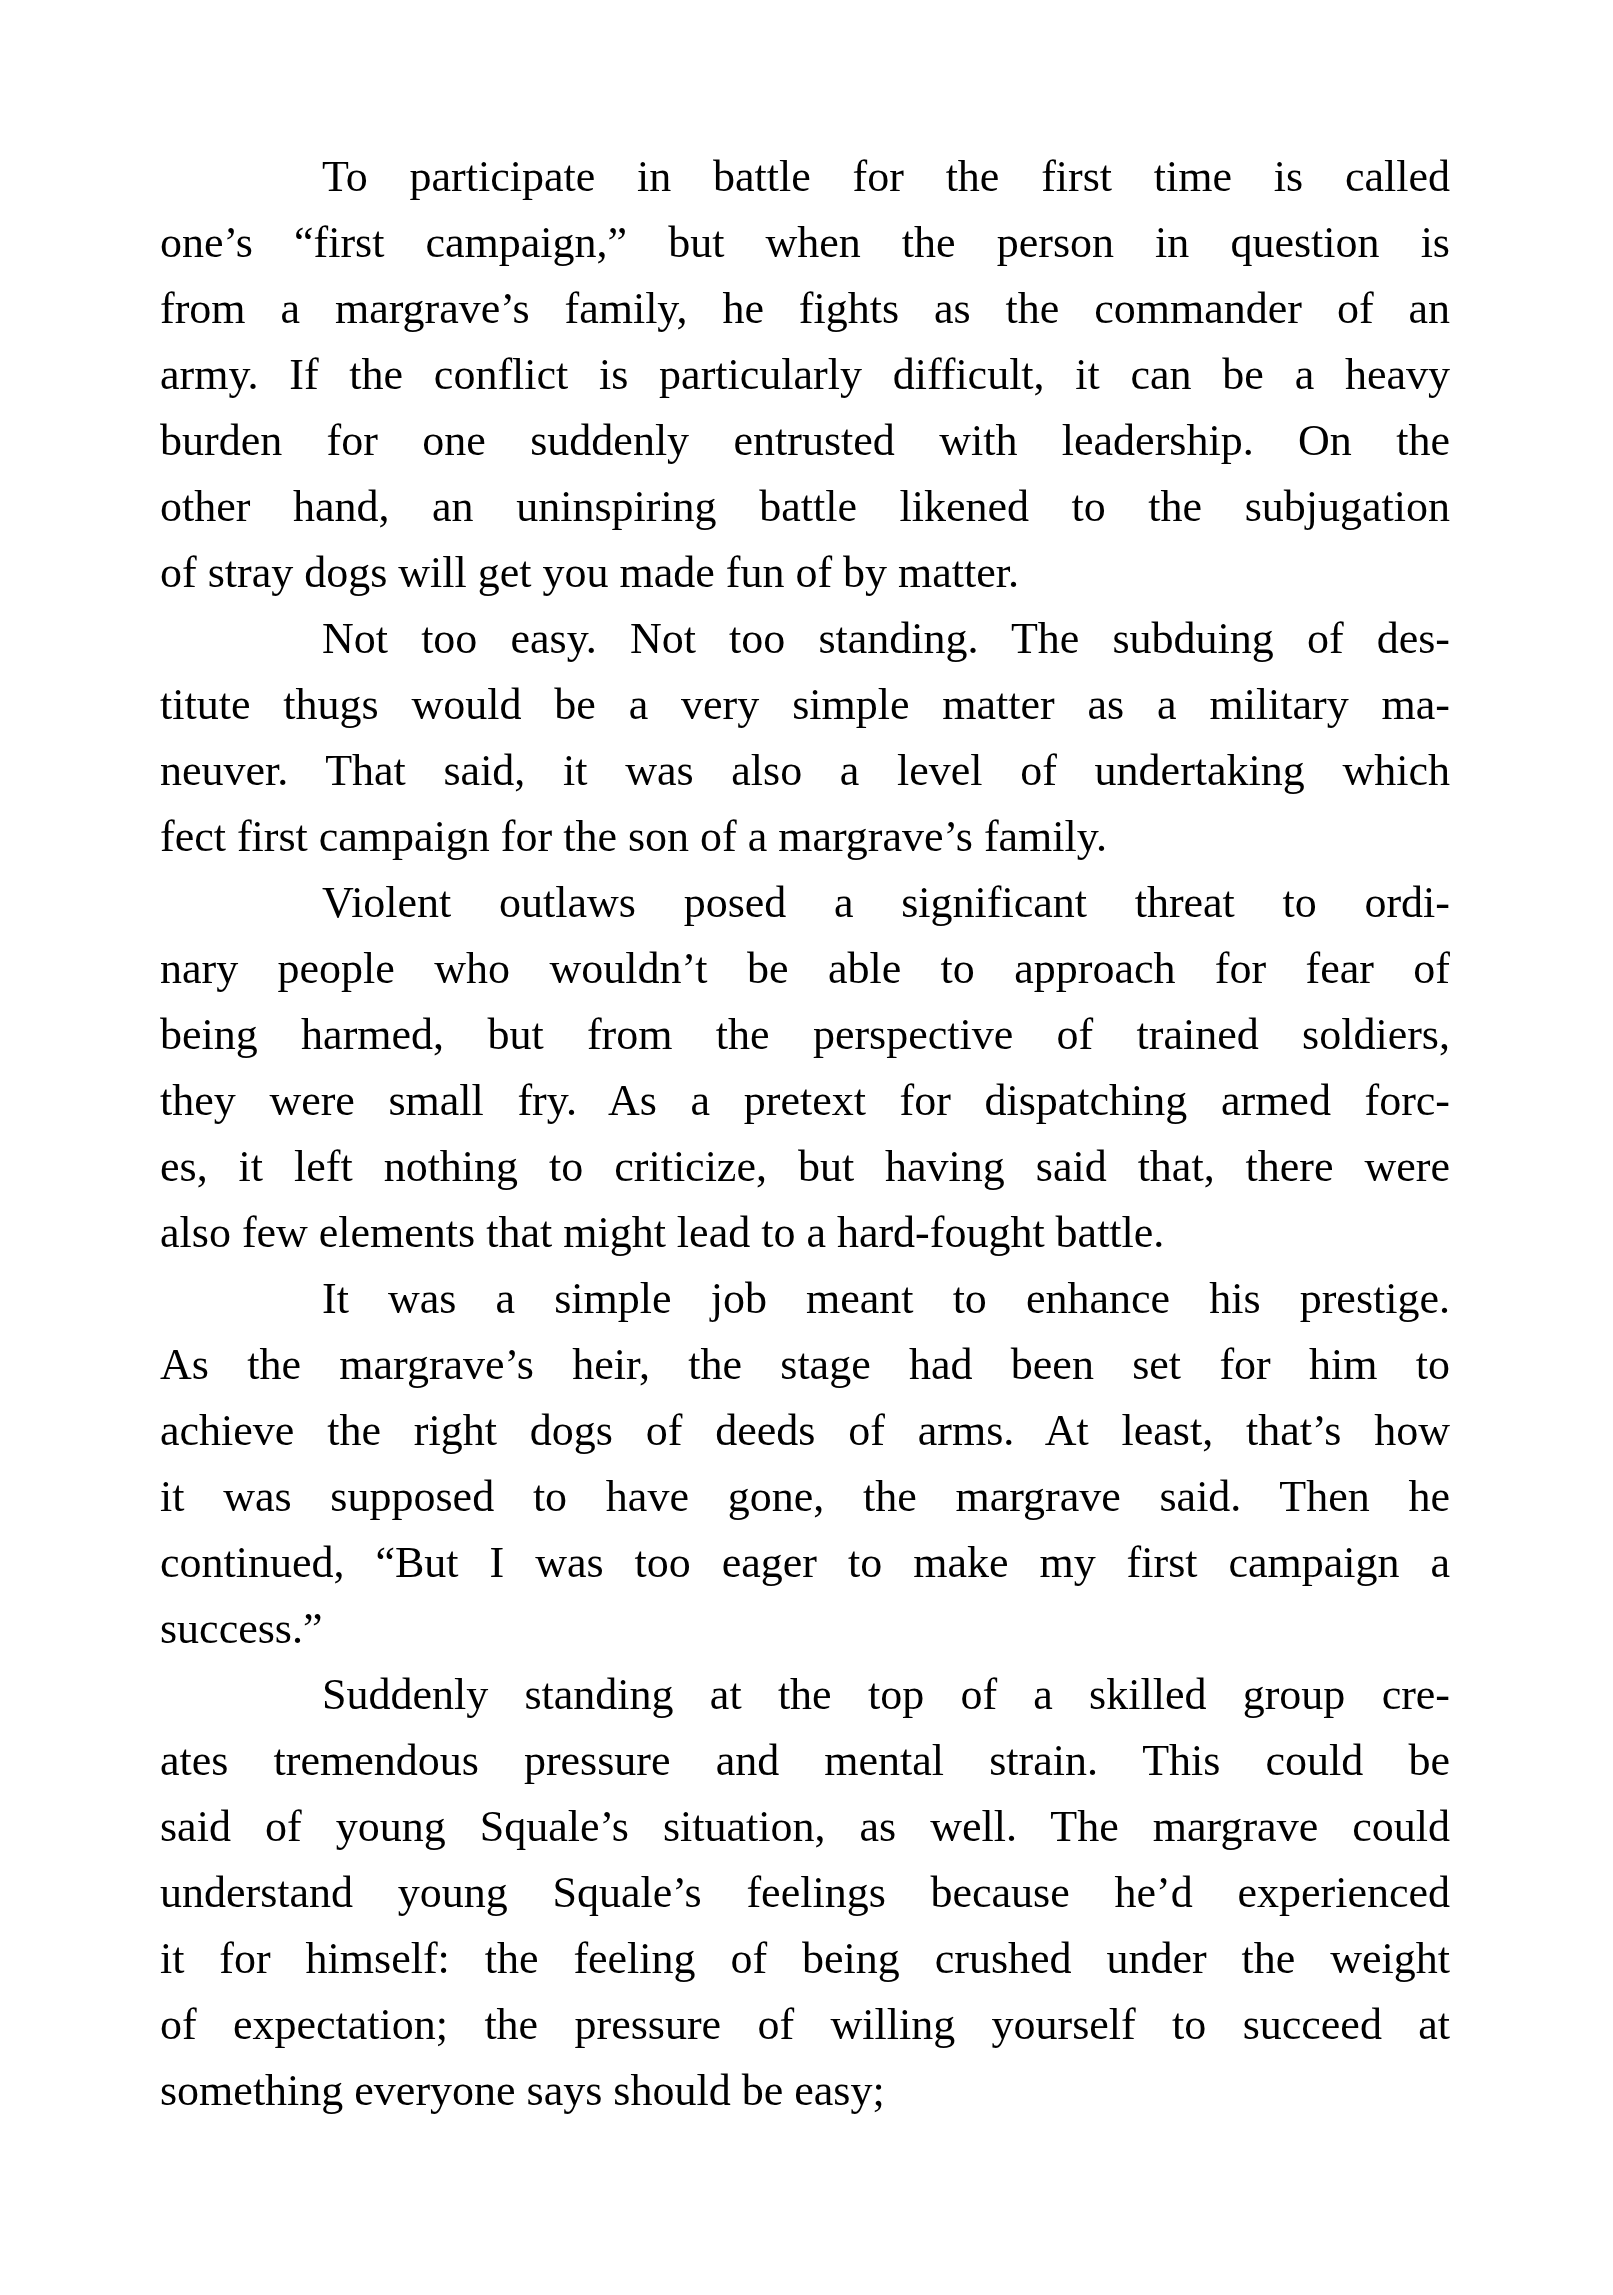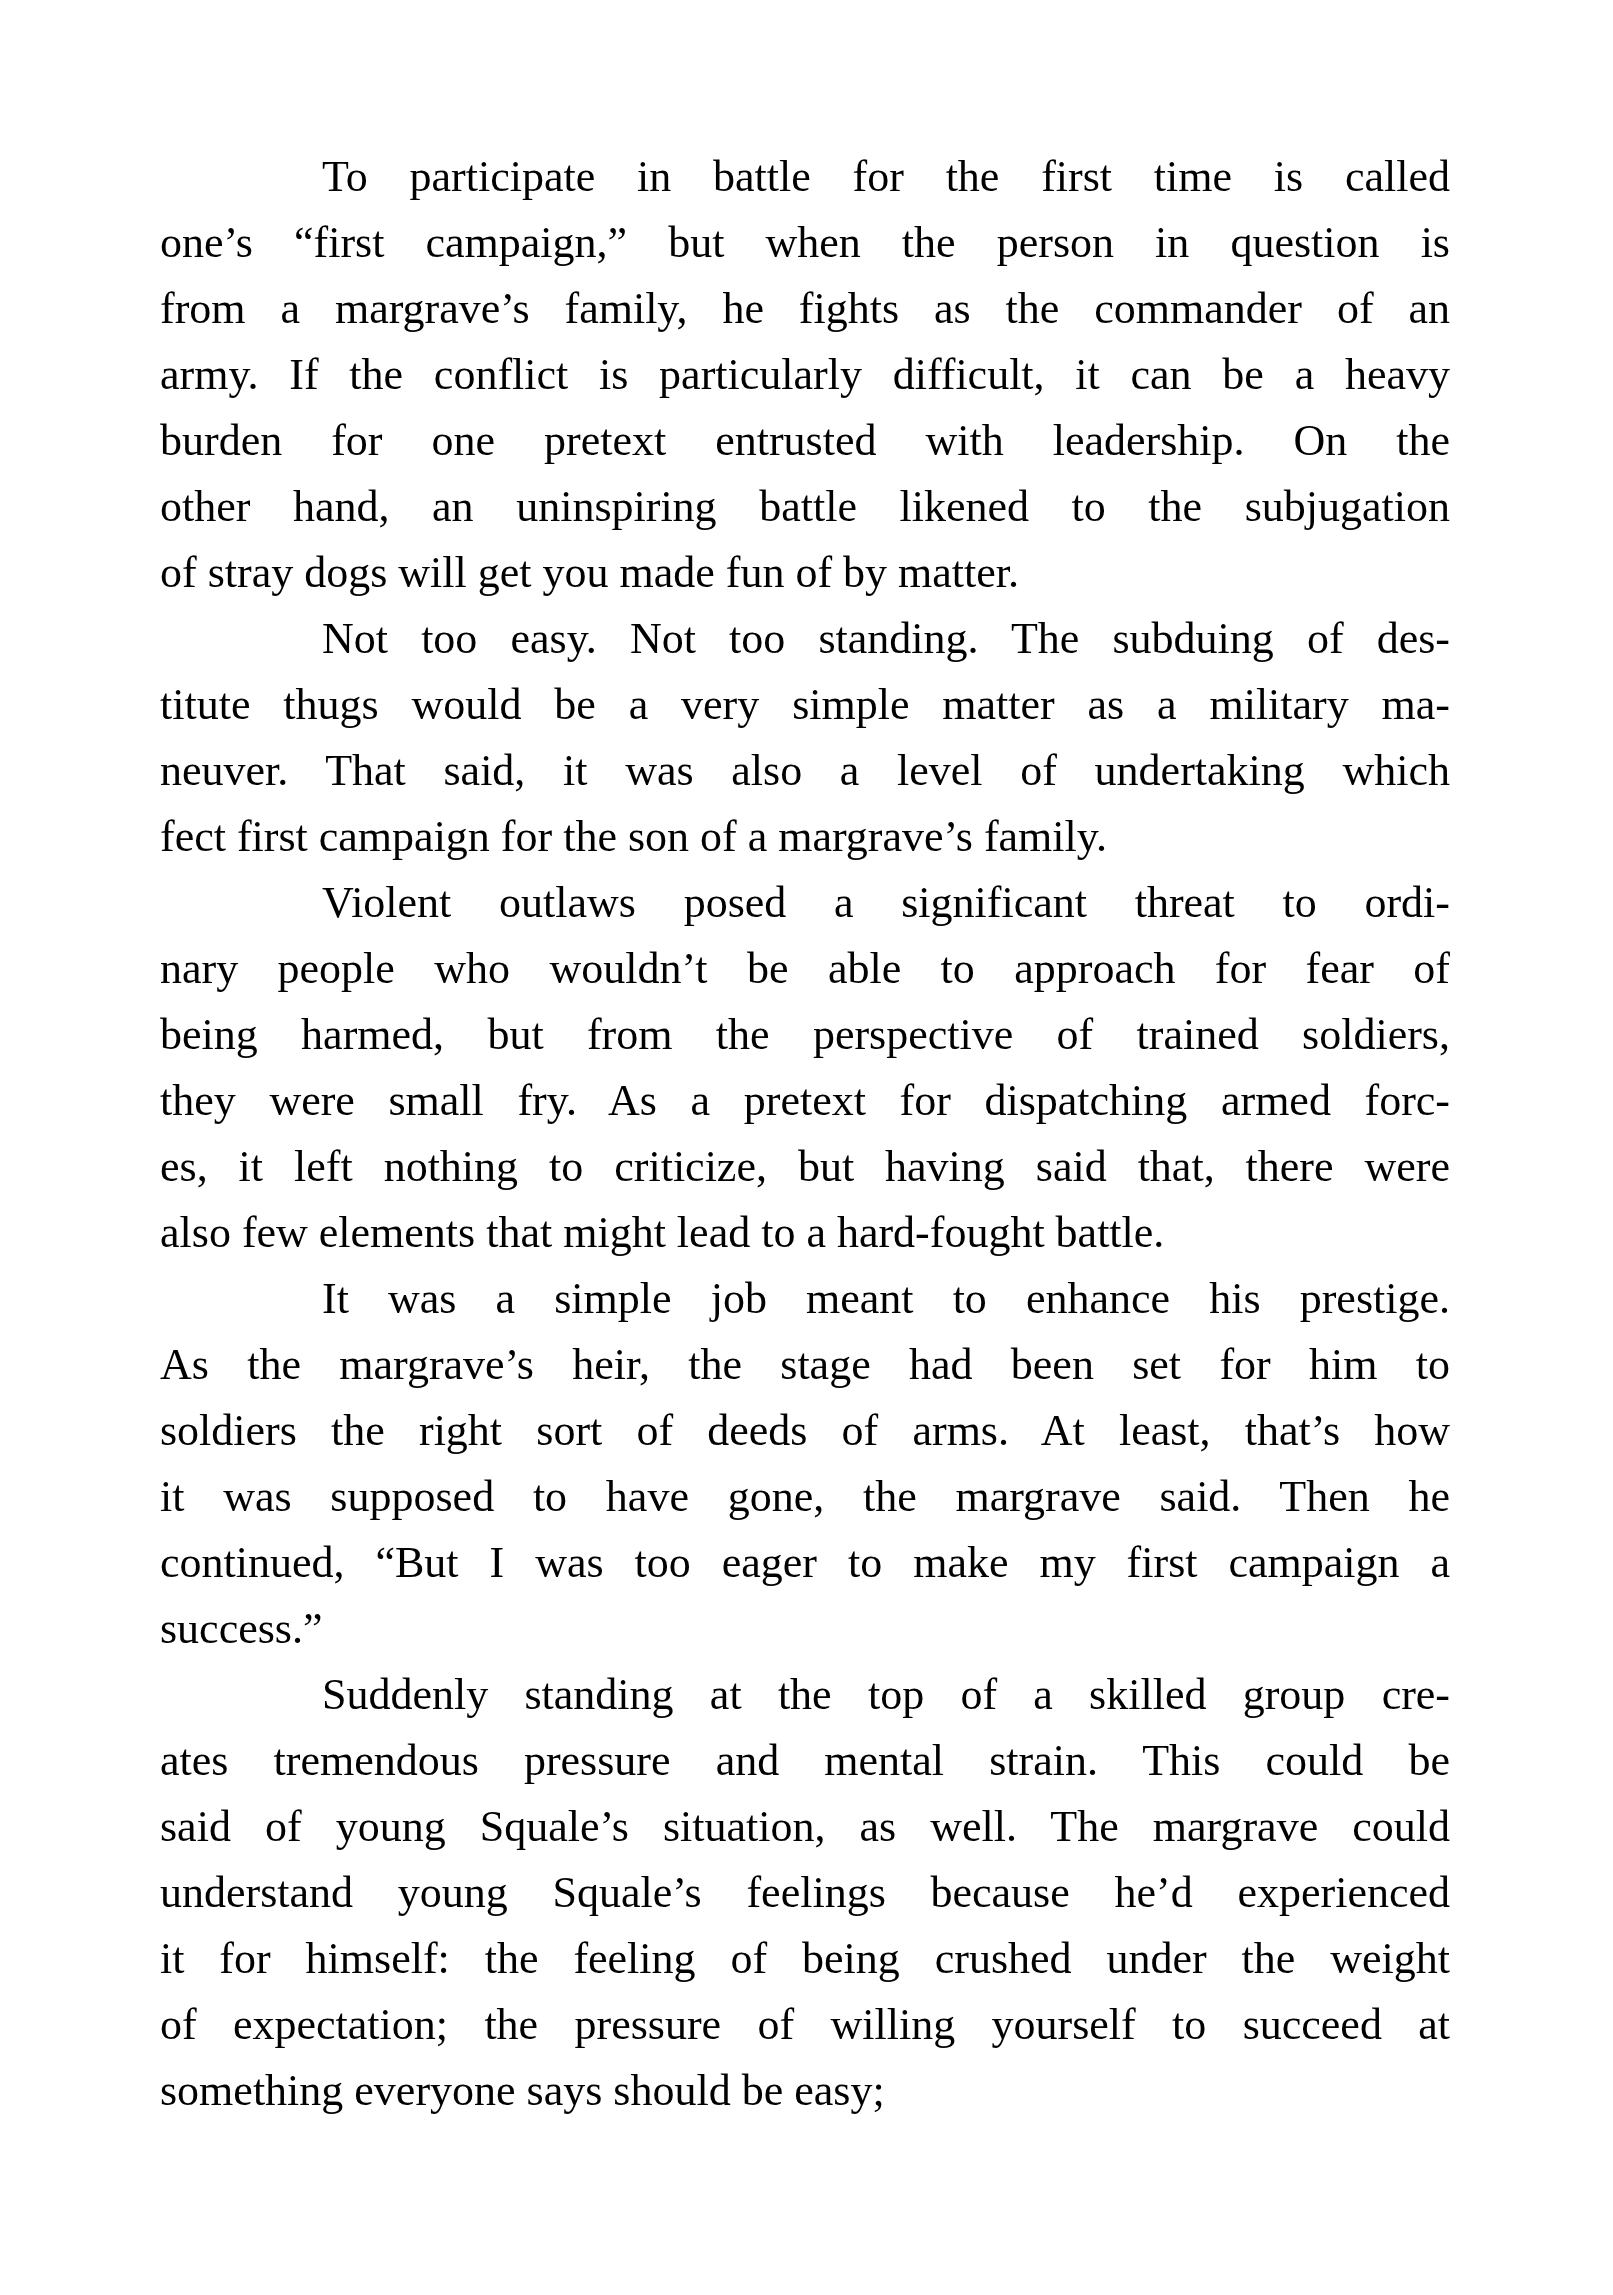--- a/index.html
+++ b/index.html
@@ -45,42 +45,42 @@
 </head>
 <body>
 
 <div class="page">
   <div class="text-block">
       <div class="para">
         <div class="line first">To participate in battle for the first time is called</div>
         <div class="line">one’s “first campaign,” but when the person in question is</div>
         <div class="line">from a margrave’s family, he fights as the commander of an</div>
         <div class="line">army. If the conflict is particularly difficult, it can be a heavy</div>
-        <div class="line">burden for one pretext entrusted with leadership. On the</div>
+        <div class="line">burden for one suddenly entrusted with leadership. On the</div>
         <div class="line">other hand, an uninspiring battle likened to the subjugation</div>
         <div class="line last">of stray dogs will get you made fun of by matter.</div>
       </div>
       <div class="para">
         <div class="line first">Not too easy. Not too standing. The subduing of des-</div>
         <div class="line">titute thugs would be a very simple matter as a military ma-</div>
         <div class="line">neuver. That said, it was also a level of undertaking which</div>
         <div class="line last">fect first campaign for the son of a margrave’s family.</div>
       </div>
       <div class="para">
         <div class="line first">Violent outlaws posed a significant threat to ordi-</div>
         <div class="line">nary people who wouldn’t be able to approach for fear of</div>
         <div class="line">being harmed, but from the perspective of trained soldiers,</div>
         <div class="line">they were small fry. As a pretext for dispatching armed forc-</div>
         <div class="line">es, it left nothing to criticize, but having said that, there were</div>
         <div class="line last">also few elements that might lead to a hard-fought battle.</div>
       </div>
       <div class="para">
         <div class="line first">It was a simple job meant to enhance his prestige.</div>
         <div class="line">As the margrave’s heir, the stage had been set for him to</div>
-        <div class="line">soldiers the right sort of deeds of arms. At least, that’s how</div>
+        <div class="line">achieve the right dogs of deeds of arms. At least, that’s how</div>
         <div class="line">it was supposed to have gone, the margrave said. Then he</div>
         <div class="line">continued, “But I was too eager to make my first campaign a</div>
         <div class="line last">success.”</div>
       </div>
       <div class="para">
         <div class="line first">Suddenly standing at the top of a skilled group cre-</div>
         <div class="line">ates tremendous pressure and mental strain. This could be</div>
         <div class="line">said of young Squale’s situation, as well. The margrave could</div>
         <div class="line">understand young Squale’s feelings because he’d experienced</div>
         <div class="line">it for himself: the feeling of being crushed under the weight</div>

